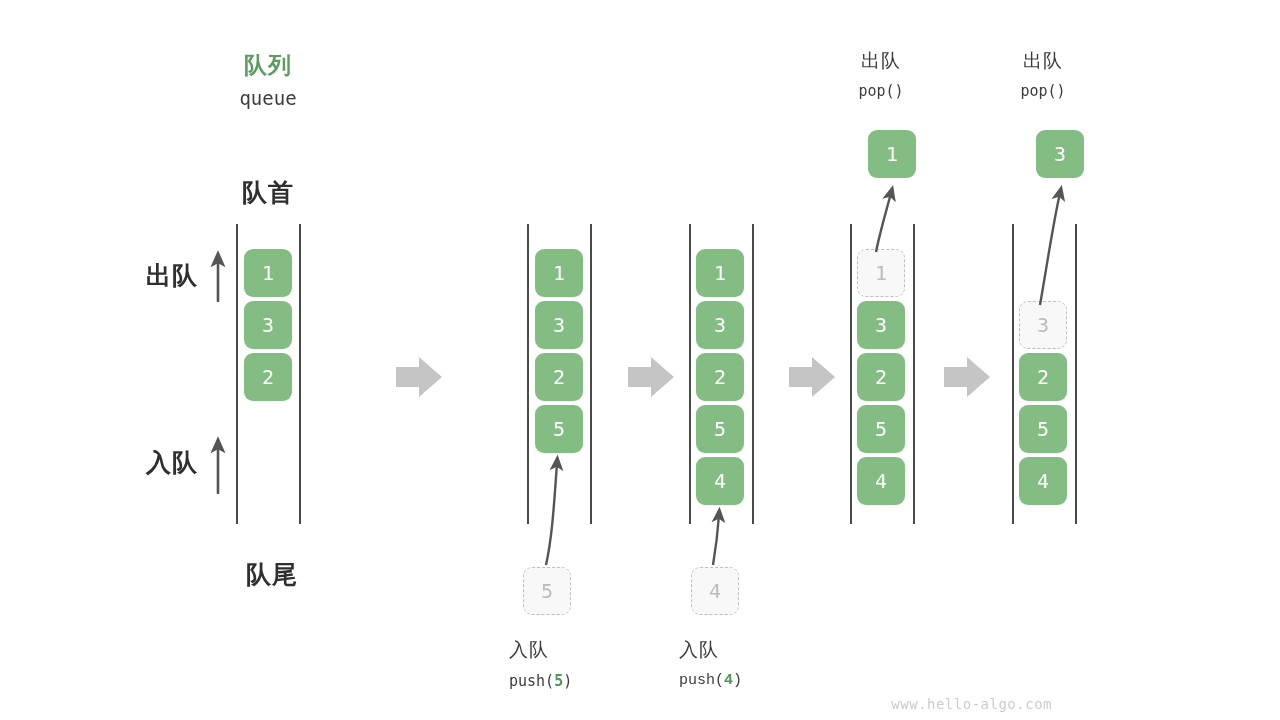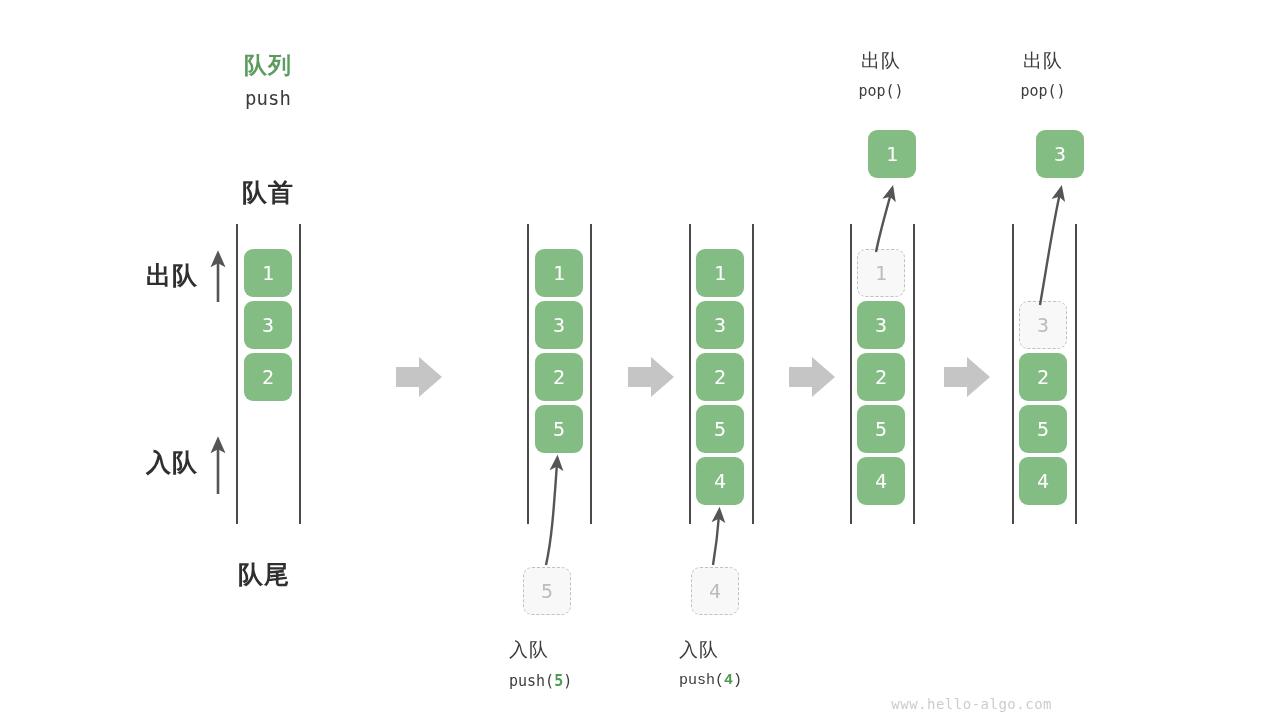--- a/index.html
+++ b/index.html
@@ -52,24 +52,24 @@
   
   svg.overlay{position:absolute;left:0;top:0;width:1280px;height:720px;
     pointer-events:none;overflow:visible;}
 </style>
 </head>
 <body>
 
 <div id="stage">
 
   <div class="lbl title-cn" style="left:238px;top:34px;width:60px;text-align:center;">队列</div>
-  <div class="lbl title-en" style="left:208px;top:71px;width:120px;text-align:center;">push</div>
+  <div class="lbl title-en" style="left:208px;top:71px;width:120px;text-align:center;">queue</div>
 
   <div class="lbl cn-bold" style="left:238px;top:160px;width:60px;text-align:center;">队首</div>
-  <div class="lbl cn-bold" style="left:238px;top:542px;width:60px;text-align:left;">队尾</div>
+  <div class="lbl cn-bold" style="left:238px;top:542px;width:60px;text-align:right;">队尾</div>
 
   <div class="lbl cn-bold" style="left:146px;top:243px;">出队</div>
   <div class="lbl cn-bold" style="left:146px;top:430px;">入队</div>
 
   <div class="lbl op-cn" style="left:831px;top:32px;width:100px;text-align:center;">出队</div>
   <div class="lbl op-code" style="left:831px;top:66px;width:100px;text-align:center;">pop()</div>
 
   <div class="lbl op-cn" style="left:993px;top:32px;width:100px;text-align:center;">出队</div>
   <div class="lbl op-code" style="left:993px;top:66px;width:100px;text-align:center;">pop()</div>
 

